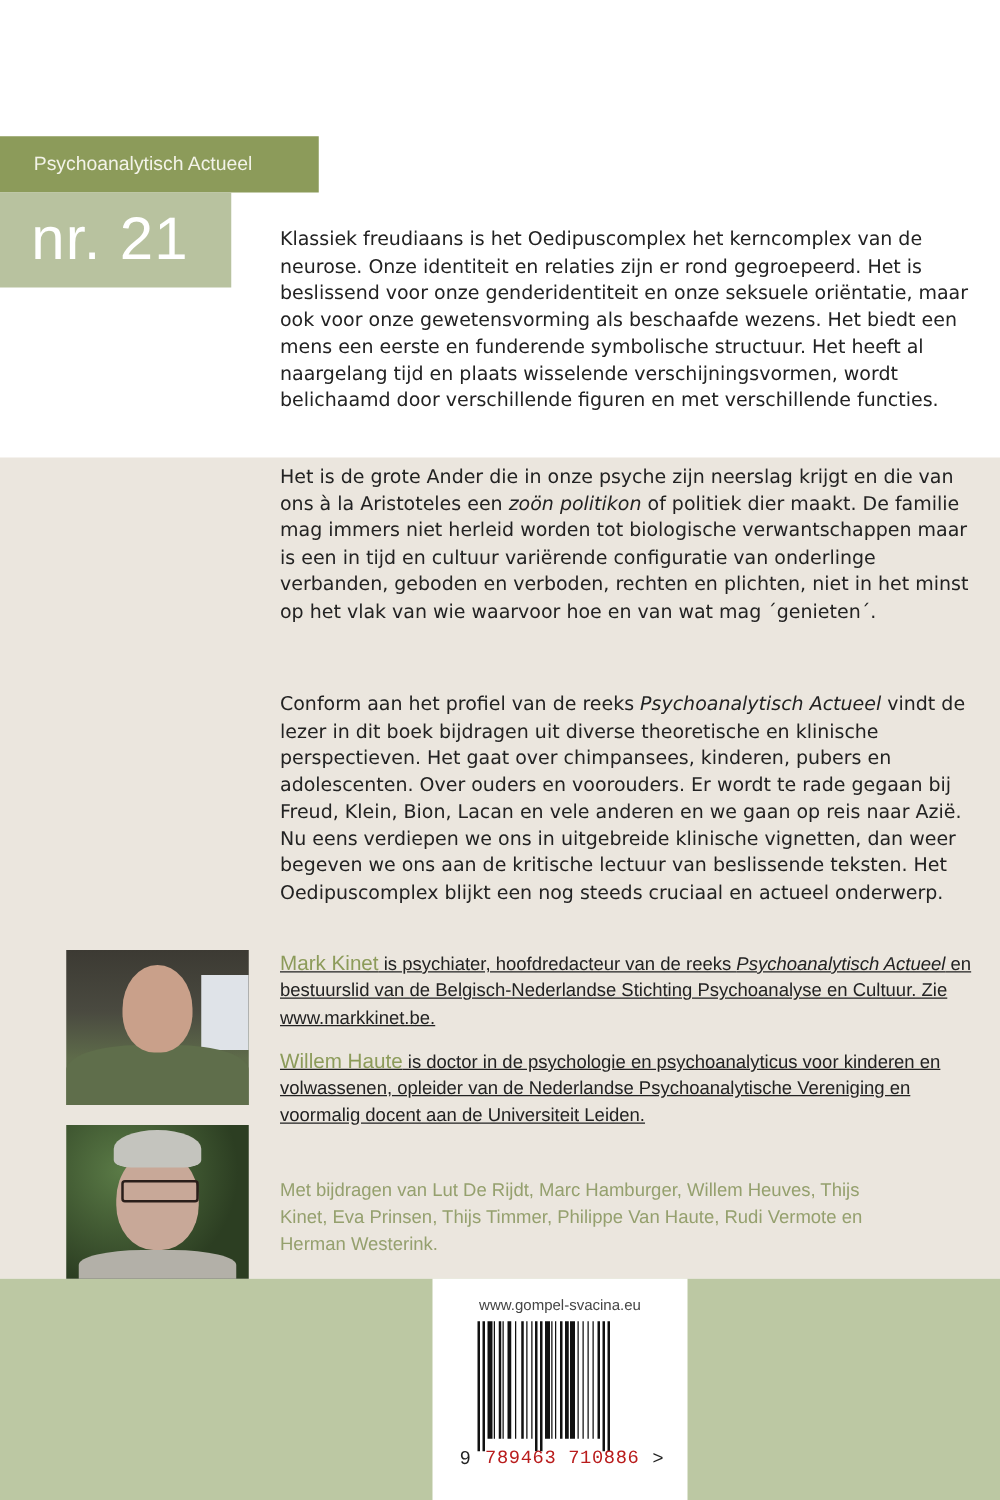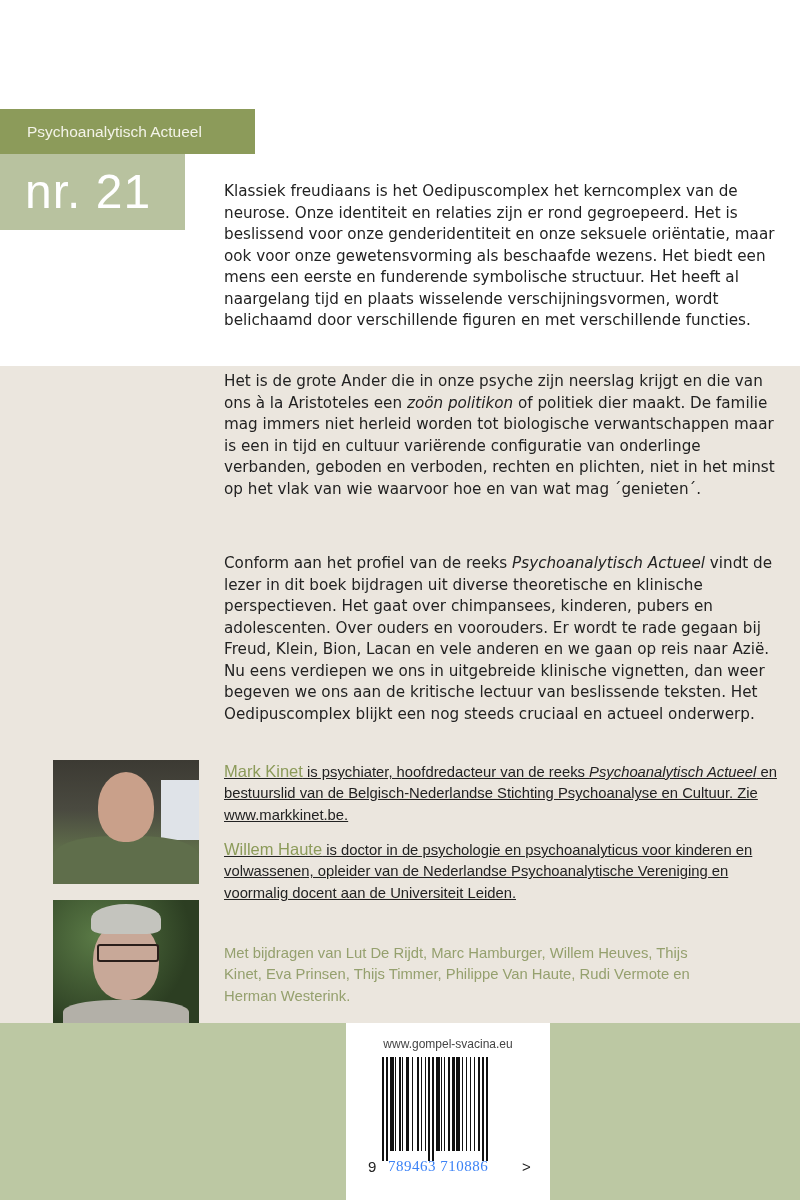--- a/index.html
+++ b/index.html
@@ -54,21 +54,21 @@
     .contrib { position: absolute; left: 224px; top: 943px; width: 480px; font-size: 14.8px; line-height: 21.3px; color: #95a06e;
                font-family: "Liberation Sans", sans-serif; }
 
     .barcode-panel { position: absolute; left: 346px; top: 1023px; width: 204px; height: 177px; background: #ffffff; }
     .barcode-url { position: absolute; left: 0; top: 14px; width: 204px; text-align: center; font-size: 12px; color: #444;
                    font-family: "Liberation Sans", sans-serif; }
     .bars { position: absolute; left: 36px; top: 34px; width: 133px; height: 100px; display: flex; align-items: flex-start; }
     .bars span { display: block; height: 94px; background: #111; }
     .bars span.gap { background: transparent; }
     .bars span.guard { height: 104px; }
-    .isbn-digits { position: absolute; left: 30px; top: 135px; font-size: 15px; color: #3b82f6; font-family: Liberation Serif, serif; letter-spacing: 0.5px; }
+    .isbn-digits { position: absolute; left: 30px; top: 135px; font-size: 15px; color: #b91c1c; font-family: Liberation Mono, monospace; letter-spacing: 0.5px; }
     .isbn-first { position: absolute; left: 22px; top: 135px; font-size: 15px; font-family: "Liberation Sans", sans-serif; }
     .isbn-arrow { position: absolute; left: 176px; top: 135px; font-size: 15px; font-family: "Liberation Sans", sans-serif; }
   </style>
 </head>
 <body>
 
 <div class="top-white"></div>
 <div class="beige"></div>
 <div class="green-bottom"></div>
 

